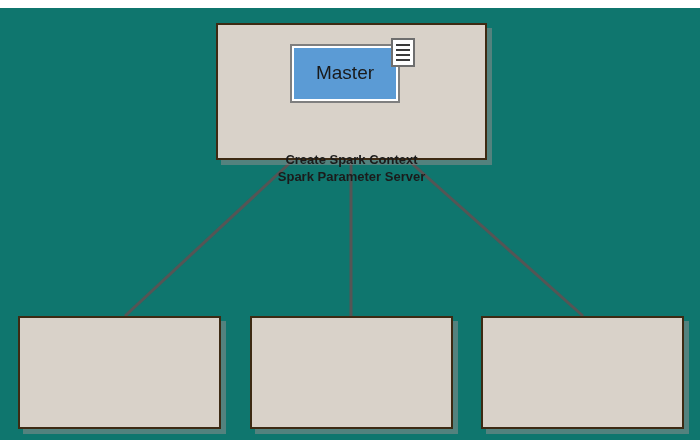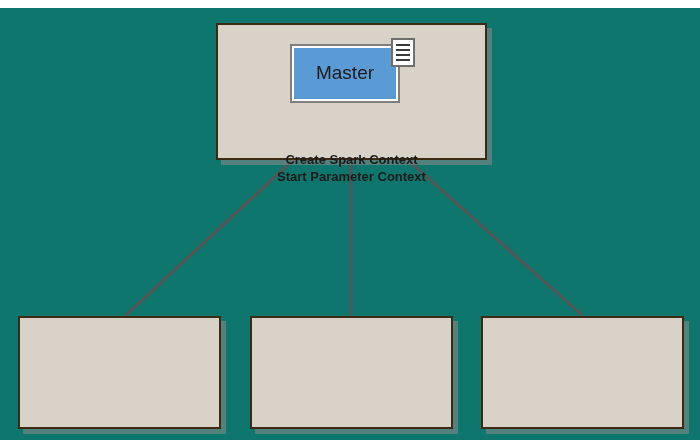--- a/index.html
+++ b/index.html
@@ -118,21 +118,21 @@
 
     <div class="note-icon" style="left:173px; top:13px;">
       <i></i>
         <i></i>
         <i></i>
         <i></i>
     </div>
 
     <div class="node-caption" style="top:83px;margin-top:43px;">
       <span>Create Spark Context</span>
-      <span>Start Parameter Context</span>
+      <span>Spark Parameter Server</span>
     </div>
   </div>
 
   <div class="node" style="left:18px; top:308px; width:203px; height:113px;">
     <div class="node-caption" style="top:40px;">
       <span></span>
       <span></span>
     </div>
   </div>
 

